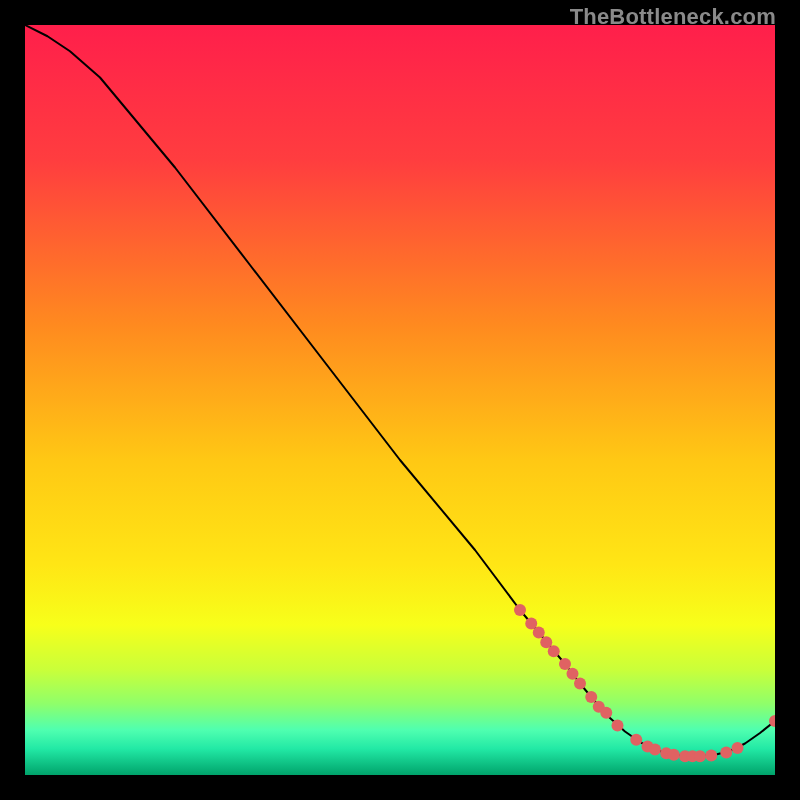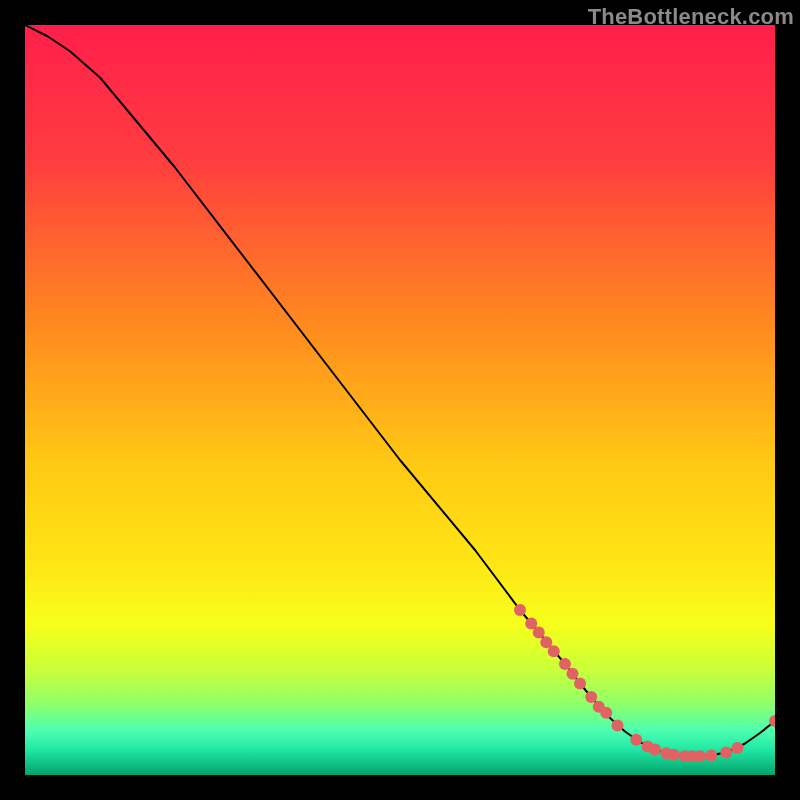--- a/index.html
+++ b/index.html
@@ -25,21 +25,21 @@
     height: 750px;
   }
   .plot svg {
     display: block;
     width: 750px;
     height: 750px;
   }
   .watermark {
     position: absolute;
     top: 4px;
-    right: 6px;
+    right: 24px;
     color: #8a8a8a;
     font-size: 22px;
     font-weight: 600;
     letter-spacing: 0.2px;
     user-select: none;
   }
 </style>
 </head>
 <body>
 

